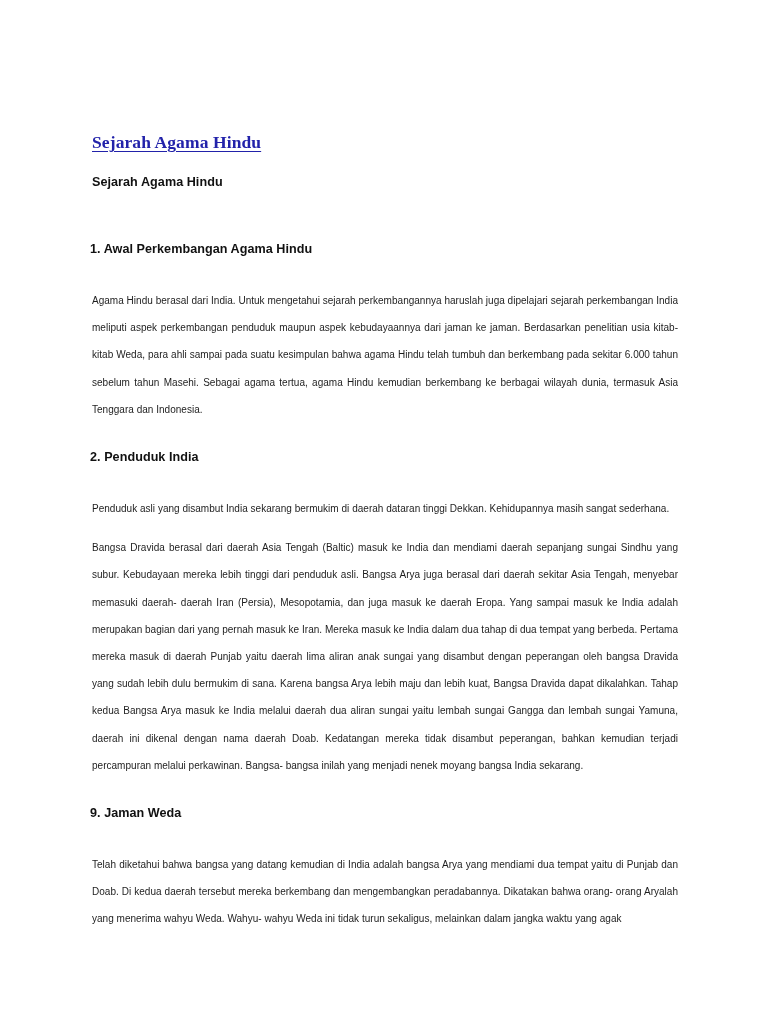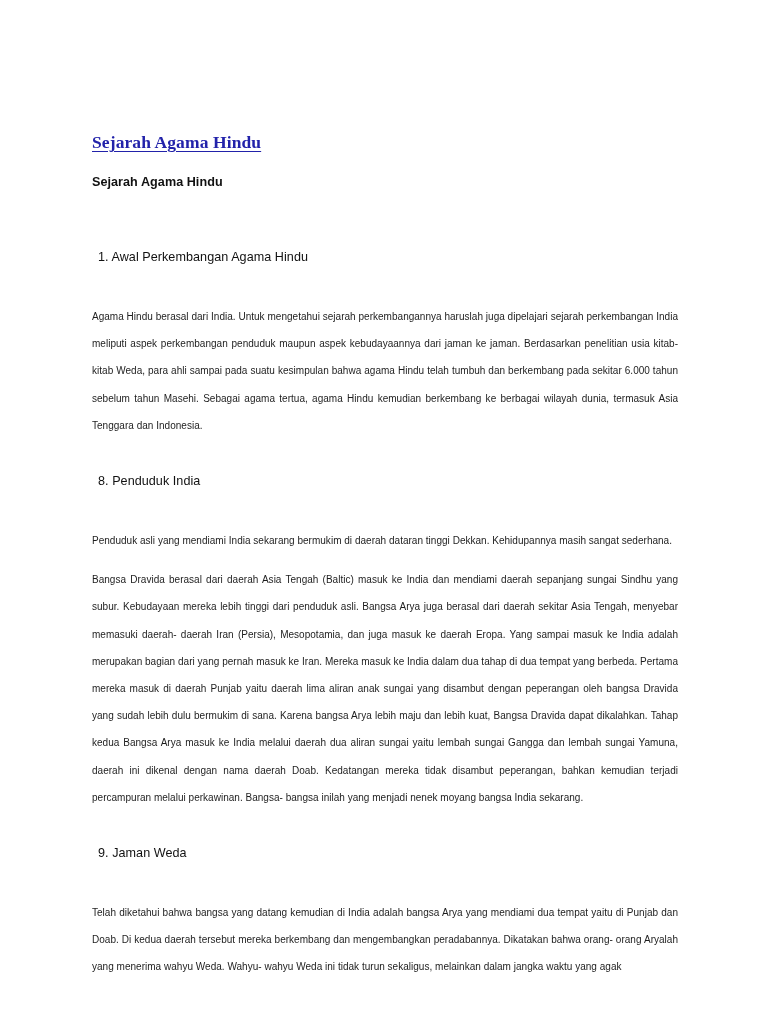--- a/index.html
+++ b/index.html
@@ -39,23 +39,23 @@
   .sub-heading {
     font-size: 12.6px;
     font-weight: bold;
     color: #111111;
     margin: 0 0 0 10px;
     line-height: 17px;
     letter-spacing: 0.05px;
   }
   .section-heading {
     font-size: 12.6px;
-    font-weight: normal;
+    font-weight: bold;
     color: #111111;
-    margin: 16px;
+    margin: 8px;
     line-height: 17px;
     letter-spacing: 0.05px;
   }
   .body-para {
     font-size: 10px;
     line-height: 27.2px;
     color: #1d1d1d;
     text-align: justify;
     text-justify: inter-word;
     margin: 0 0 0 10px;
@@ -87,25 +87,25 @@
   <div class="sp-sub-to-sec"></div>
 
   <div class="section-heading">1. Awal Perkembangan Agama Hindu</div>
 
   <div class="sp-sec-to-para"></div>
 
   <p class="body-para">Agama Hindu berasal dari India. Untuk mengetahui sejarah perkembangannya haruslah juga dipelajari sejarah perkembangan India meliputi aspek perkembangan penduduk maupun aspek kebudayaannya dari jaman ke jaman. Berdasarkan penelitian usia kitab- kitab Weda, para ahli sampai pada suatu kesimpulan bahwa agama Hindu telah tumbuh dan berkembang pada sekitar 6.000 tahun sebelum tahun Masehi. Sebagai agama tertua, agama Hindu kemudian berkembang ke berbagai wilayah dunia, termasuk Asia Tenggara dan Indonesia.</p>
 
   <div class="sp-para-to-sec"></div>
 
-  <div class="section-heading">8. Penduduk India</div>
+  <div class="section-heading">2. Penduduk India</div>
 
   <div class="sp-sec-to-para"></div>
 
-  <p class="body-para">Penduduk asli yang mendiami India sekarang bermukim di daerah dataran tinggi Dekkan. Kehidupannya masih sangat sederhana.</p>
+  <p class="body-para">Penduduk asli yang disambut India sekarang bermukim di daerah dataran tinggi Dekkan. Kehidupannya masih sangat sederhana.</p>
 
   <div class="sp-para-to-para"></div>
 
   <p class="body-para">Bangsa Dravida berasal dari daerah Asia Tengah (Baltic) masuk ke India dan mendiami daerah sepanjang sungai Sindhu yang subur. Kebudayaan mereka lebih tinggi dari penduduk asli. Bangsa Arya juga berasal dari daerah sekitar Asia Tengah, menyebar memasuki daerah- daerah Iran (Persia), Mesopotamia, dan juga masuk ke daerah Eropa. Yang sampai masuk ke India adalah merupakan bagian dari yang pernah masuk ke Iran. Mereka masuk ke India dalam dua tahap di dua tempat yang berbeda. Pertama mereka masuk di daerah Punjab yaitu daerah lima aliran anak sungai yang disambut dengan peperangan oleh bangsa Dravida yang sudah lebih dulu bermukim di sana. Karena bangsa Arya lebih maju dan lebih kuat, Bangsa Dravida dapat dikalahkan. Tahap kedua Bangsa Arya masuk ke India melalui daerah dua aliran sungai yaitu lembah sungai Gangga dan lembah sungai Yamuna, daerah ini dikenal dengan nama daerah Doab. Kedatangan mereka tidak disambut peperangan, bahkan kemudian terjadi percampuran melalui perkawinan. Bangsa- bangsa inilah yang menjadi nenek moyang bangsa India sekarang.</p>
 
   <div class="sp-para-to-sec"></div>
 
   <div class="section-heading">9. Jaman Weda</div>
 
   <div class="sp-sec-to-para"></div>

